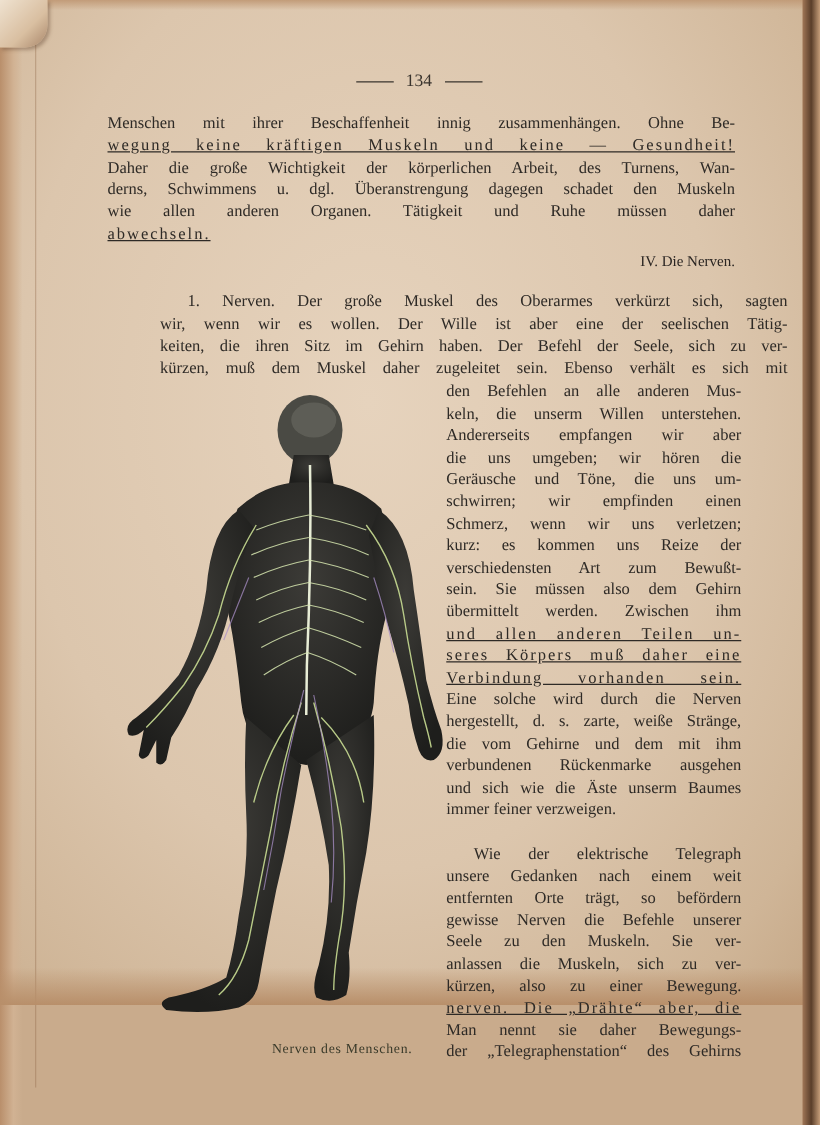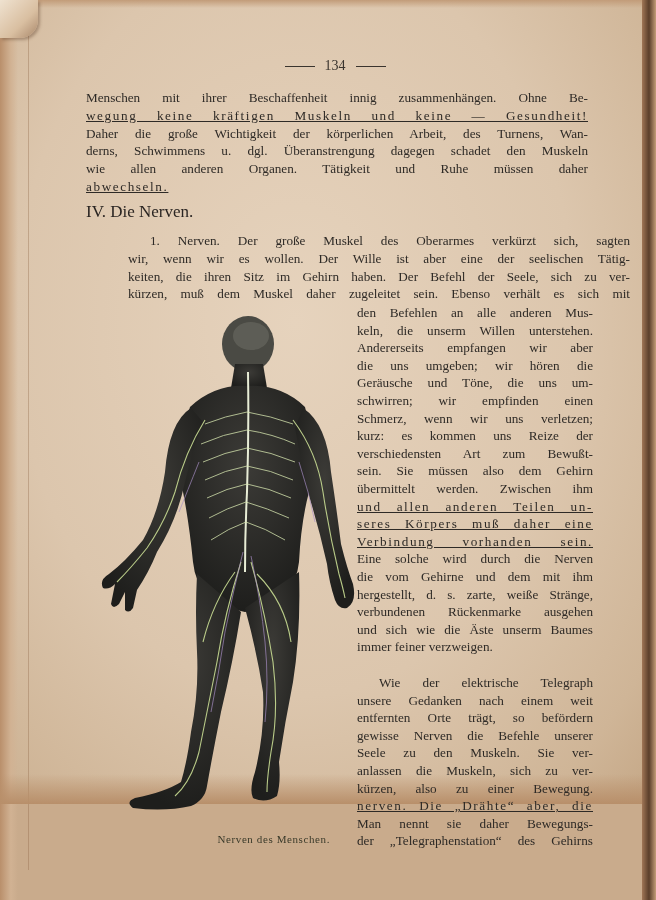--- a/index.html
+++ b/index.html
@@ -50,22 +50,22 @@
   }
   .para {
     position:absolute; left:86px; width:502px;
     font-size:13.2px; line-height:17.8px; text-align:justify;
     font-family:"Liberation Serif", serif; color:#2e2a26;
   }
   .para .line { display:block; text-align:justify; text-align-last:justify; white-space:nowrap; }
   .para .line.last { text-align-last:left; }
   .spaced { letter-spacing:1.6px;text-decoration:underline; }
   .heading {
-    position:absolute; top:202px; left:86px; width:502px; text-align:left;
-    font-size:17px; color:#2a2522; font-family:"Liberation Serif", serif;
+    position:absolute; top:202px; left:86px; width:502px; text-align:right;
+    font-size:12px; color:#2a2522; font-family:"Liberation Serif", serif;
   }
   .col-right {
     position:absolute; left:357px; width:236px;
     font-size:13.2px; line-height:17.6px;
     font-family:"Liberation Serif", serif; color:#2e2a26;
   }
   .col-right .line { display:block; text-align:justify; text-align-last:justify; white-space:nowrap; }
   .col-right .line.last { text-align-last:left; }
   .figure {
     position:absolute; left:95px; top:312px; width:265px; height:520px;
@@ -119,22 +119,22 @@
     <span class="line">schwirren; wir empfinden einen</span>
     <span class="line">Schmerz, wenn wir uns verletzen;</span>
     <span class="line">kurz: es kommen uns Reize der</span>
     <span class="line">verschiedensten Art zum Bewußt-</span>
     <span class="line">sein. Sie müssen also dem Gehirn</span>
     <span class="line">übermittelt werden. Zwischen ihm</span>
     <span class="line spaced">und allen anderen Teilen un-</span>
     <span class="line spaced">seres Körpers muß daher eine</span>
     <span class="line spaced">Verbindung vorhanden sein.</span>
     <span class="line">Eine solche wird durch die Nerven</span>
+    <span class="line">hergestellt, d. s. zarte, weiße Stränge,</span>
     <span class="line">die vom Gehirne und dem mit ihm</span>
-    <span class="line">hergestellt, d. s. zarte, weiße Stränge,</span>
     <span class="line">verbundenen Rückenmarke ausgehen</span>
     <span class="line">und sich wie die Äste unserm Baumes</span>
     <span class="line last">immer feiner verzweigen.</span>
   </div>
 
   <div class="col-right" style="top:674px;">
     <span class="line indent">Wie der elektrische Telegraph</span>
     <span class="line">unsere Gedanken nach einem weit</span>
     <span class="line">entfernten Orte trägt, so befördern</span>
     <span class="line">gewisse Nerven die Befehle unserer</span>

